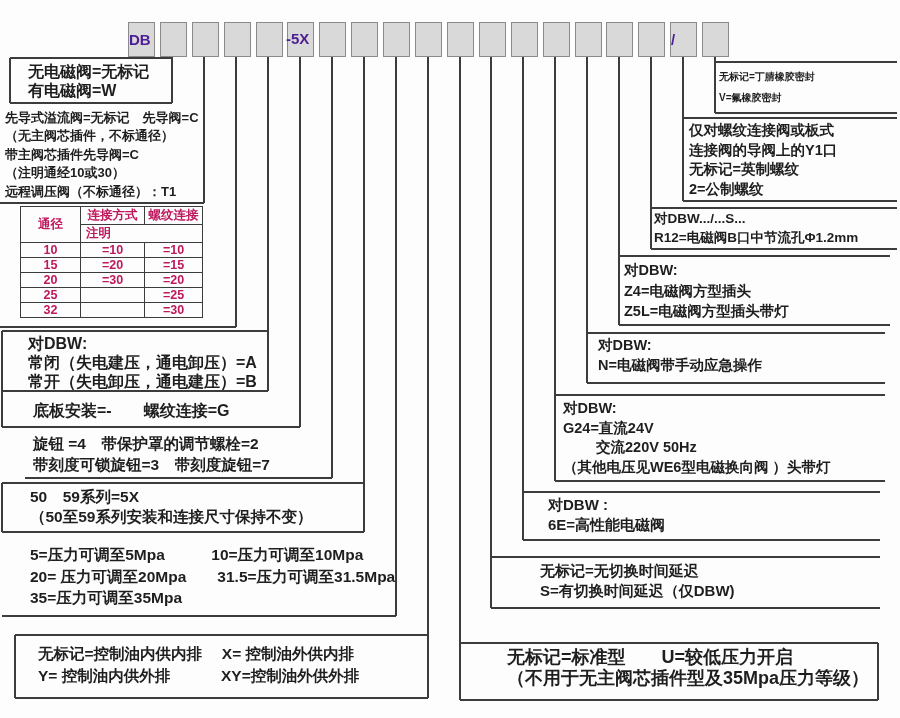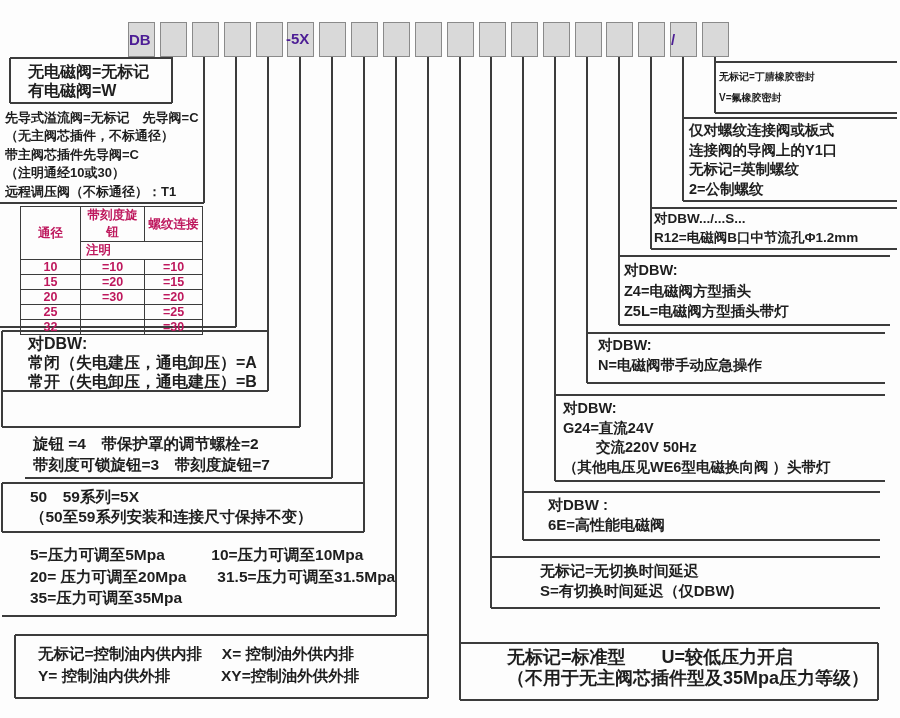--- a/index.html
+++ b/index.html
@@ -180,21 +180,21 @@
     <div class="ln">（无主阀芯插件，不标通径）</div>
     <div class="ln">带主阀芯插件先导阀=C</div>
     <div class="ln">（注明通经10或30）</div>
     <div class="ln">远程调压阀（不标通径）：T1</div>
   </div>
 
   <table id="size-table">
     <tbody>
         <tr class="hrow">
       <td class="c1" rowspan="2">通径</td>
-      <td class="c2">带刻度旋钮</td>
+      <td class="c2">连接方式</td>
       <td class="c3">螺纹连接</td>
     </tr>
     <tr class="hrow">
       <td colspan="2" class="note-cell">注明</td>
     </tr>
     <tr>
       <td>10</td>
       <td>=10</td>
       <td>=10</td>
     </tr>
@@ -220,20 +220,23 @@
     </tr>
   </tbody>
     </table>
 
   <div class="tblock fs16" style="left:28px;top:334px;">
     <div class="ln">对DBW:</div>
     <div class="ln">常闭（失电建压，通电卸压）=A</div>
     <div class="ln">常开（失电卸压，通电建压）=B</div>
   </div>
 
+  <div class="tblock fs16" style="left:33px;top:401px;">
+    <div class="ln">底板安装=-　　螺纹连接=G</div>
+  </div>
 
   <div class="tblock b6" style="left:33px;top:433px;">
     <div class="ln">旋钮 =4　带保护罩的调节螺栓=2</div>
     <div class="ln">带刻度可锁旋钮=3　带刻度旋钮=7</div>
   </div>
 
   <div class="tblock b7" style="left:30px;top:487px;">
     <div class="ln">50　59系列=5X</div>
     <div class="ln">（50至59系列安装和连接尺寸保持不变）</div>
   </div>

